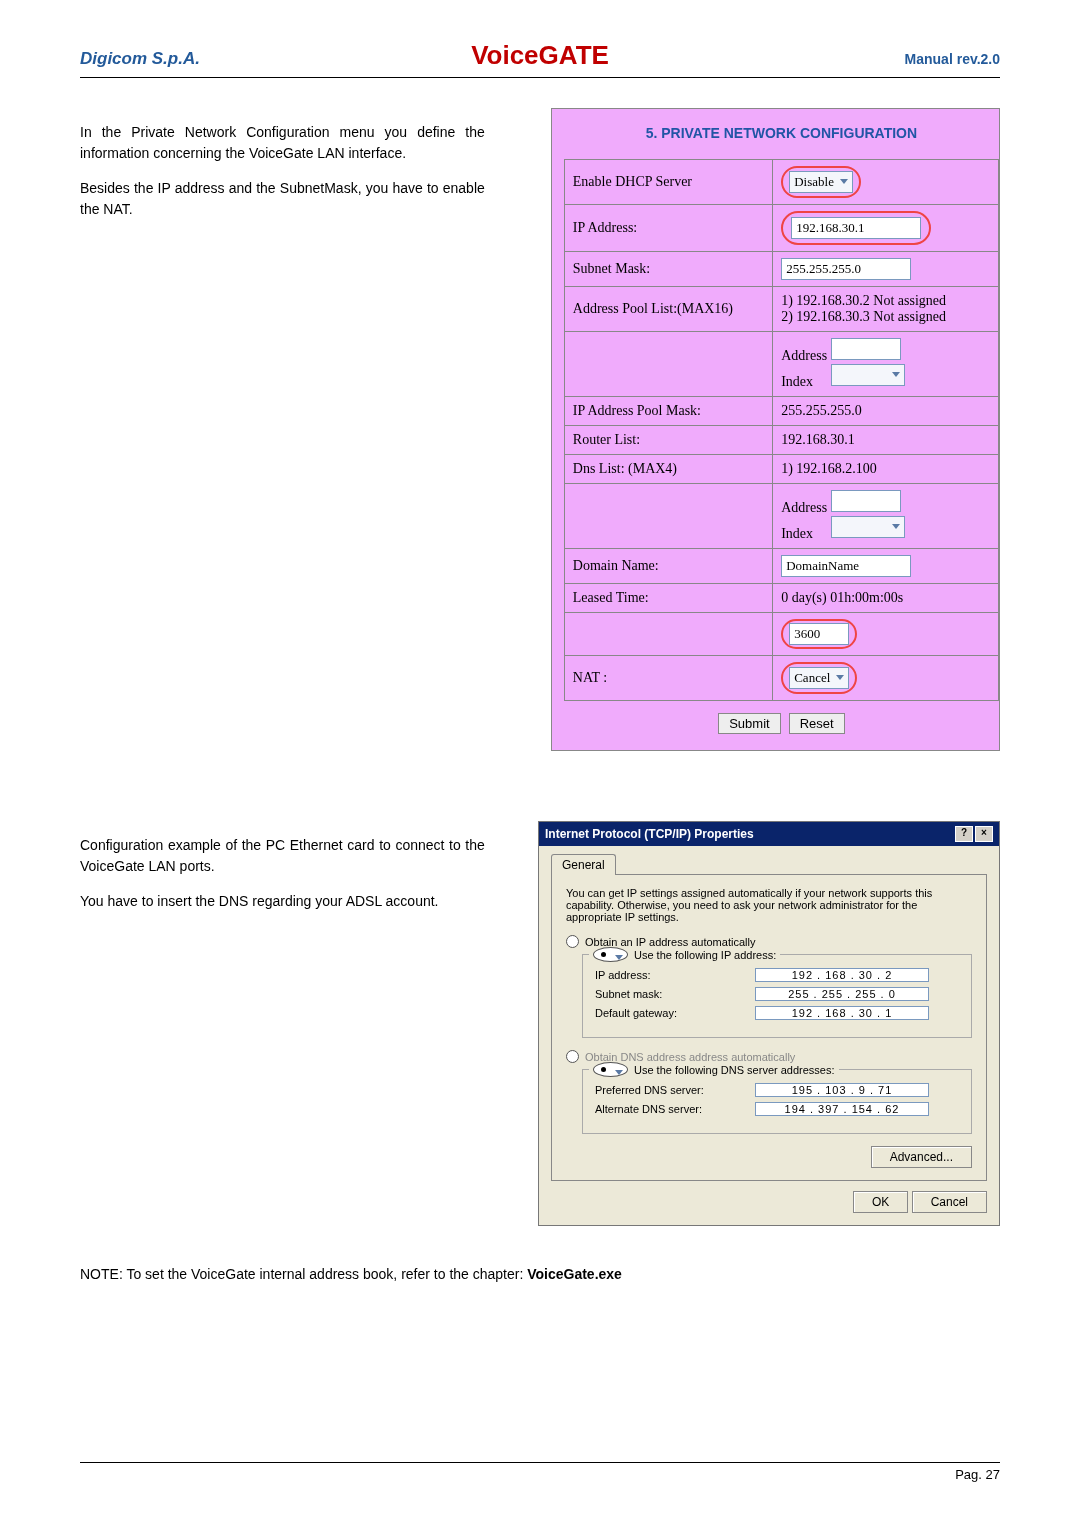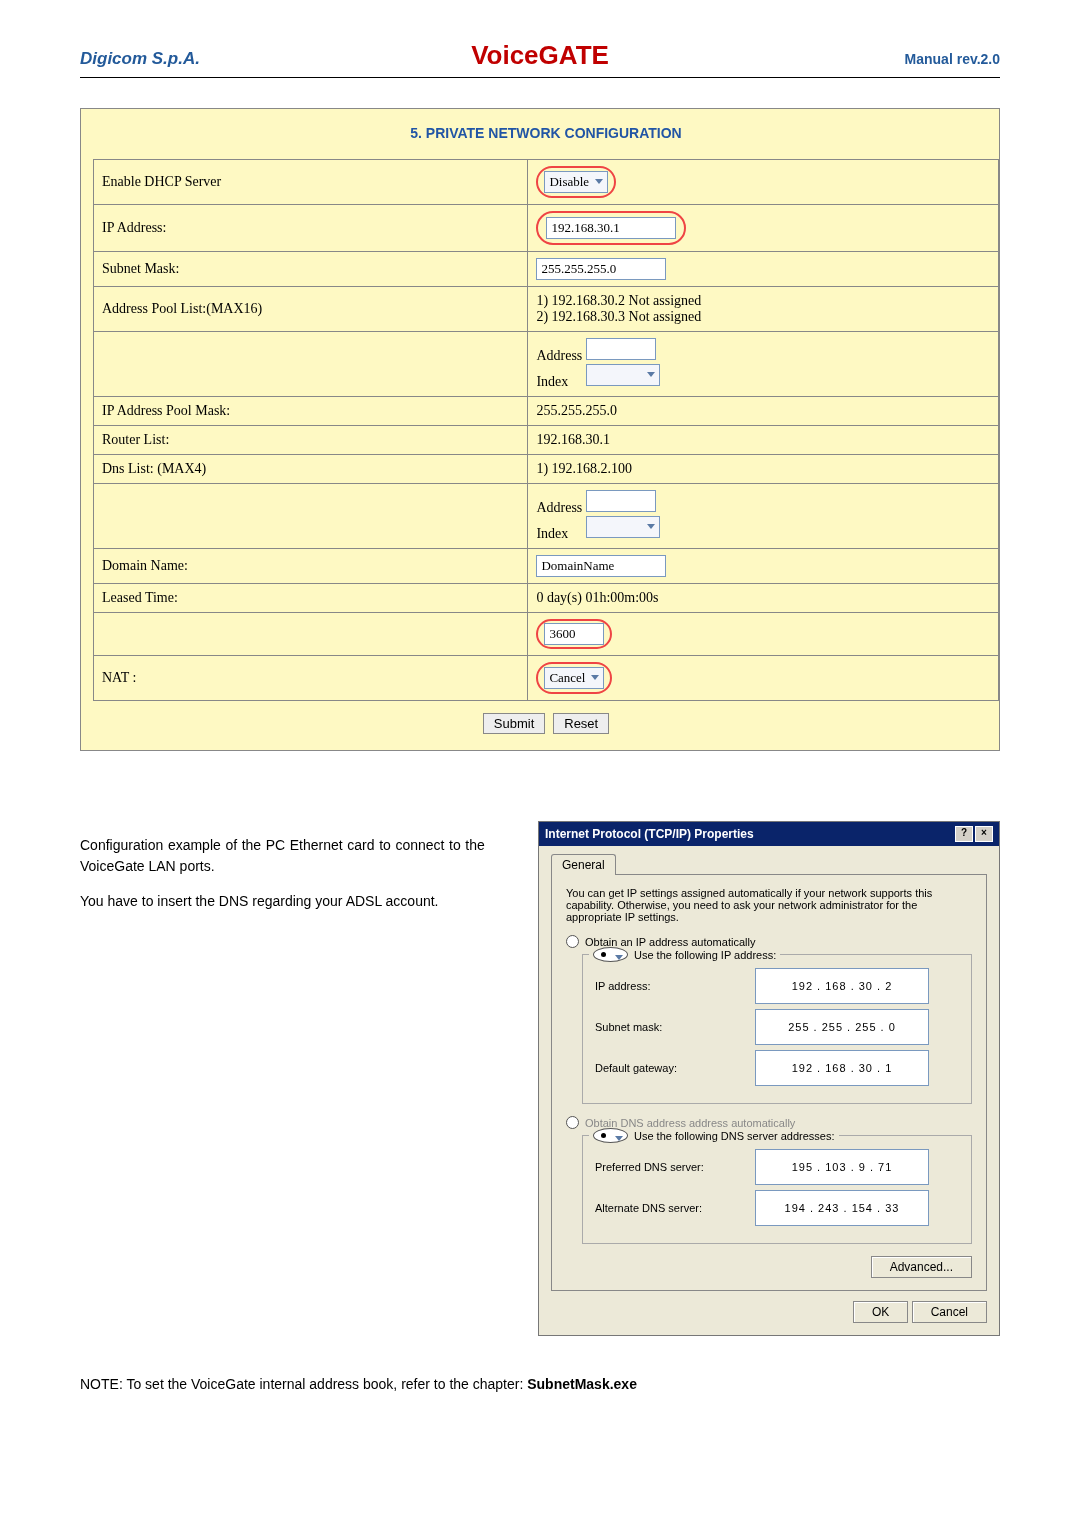--- a/index.html
+++ b/index.html
@@ -49,23 +49,24 @@
     flex: 0 0 44%;
     font-size: 14px;
     line-height: 1.5;
     text-align: justify;
   }
   .col-right {
     flex: 1;
   }
   .panel {
     border: 1px solid #888;
-    background: #fef9c3;
+    background: #f0abfc;
     padding: 10px 0 16px 12px;
     font-family: 'Times New Roman', serif;
+    margin-left: 36px;
   }
   .panel-title {
     text-align: center;
     color: #2155a5;
     font-weight: bold;
     font-size: 14px;
     font-family: Verdana, sans-serif;
     margin: 6px 0 18px 0;
   }
   table.form {
@@ -217,21 +218,21 @@
     display: flex;
     align-items: center;
     gap: 10px;
     margin: 5px 0;
     font-size: 11px;
   }
   .fld .lab { width: 150px; }
   .ipbox {
     border: 1px solid #7a99bf;
     background: #fff;
-    padding: 11px 6px;
+    padding: 0 6px;
     font-size: 11px;
     letter-spacing: 1px;
     width: 160px;
     text-align: center;
   }
   .disabled {
     color: #888;
   }
   .dlg-btn {
     border: 1px solid #888;
@@ -261,20 +262,24 @@
 </head>
 <body>
 
 <div class="header">
   <div class="left">Digicom S.p.A.</div>
   <div class="center">VoiceGATE</div>
   <div class="right">Manual rev.2.0</div>
 </div>
 
 <div class="row">
+  <div class="col-left">
+    <p>In the Private Network Configuration menu you define the information concerning the VoiceGate LAN interface.</p>
+    <p>Besides the IP address and the SubnetMask, you have to enable the NAT.</p>
+  </div>
   <div class="col-right">
     <div class="panel">
       <div class="panel-title">5. PRIVATE NETWORK CONFIGURATION</div>
       <table class="form">
         <tbody>
             <tr>
           <td class="lbl">Enable DHCP Server</td>
           <td>
             <span class="ring-red">
               <span class="sel">Disable</span>
@@ -421,36 +426,36 @@
                   <span class="dot"></span>
                 </span>
               <span>Use the following DNS server addresses:</span>
             </div>
             <div class="fld">
               <span class="lab">Preferred DNS server:</span>
               <span class="ipbox">195 . 103 .   9  .  71</span>
             </div>
             <div class="fld">
               <span class="lab">Alternate DNS server:</span>
-              <span class="ipbox">194 . 243 . 154 .  33</span>
+              <span class="ipbox">194 . 397 . 154 .  62</span>
             </div>
           </div>
 
           <div class="dlg-btnrow">
             <span class="dlg-btn">Advanced...</span>
           </div>
         </div>
         <div class="dlg-btnrow">
           <span class="dlg-btn">OK</span>
           <span class="dlg-btn">Cancel</span>
         </div>
       </div>
     </div>
   </div>
 </div>
 
 <div class="note">
-  <span>NOTE: To set the VoiceGate internal address book, refer to the chapter: </span><b>SubnetMask.exe</b>
+  <span>NOTE: To set the VoiceGate internal address book, refer to the chapter: </span><b>VoiceGate.exe</b>
 </div>
 
 <div class="footer">
   <span>Pag. 27</span>
 </div>
 
 </body></html>

